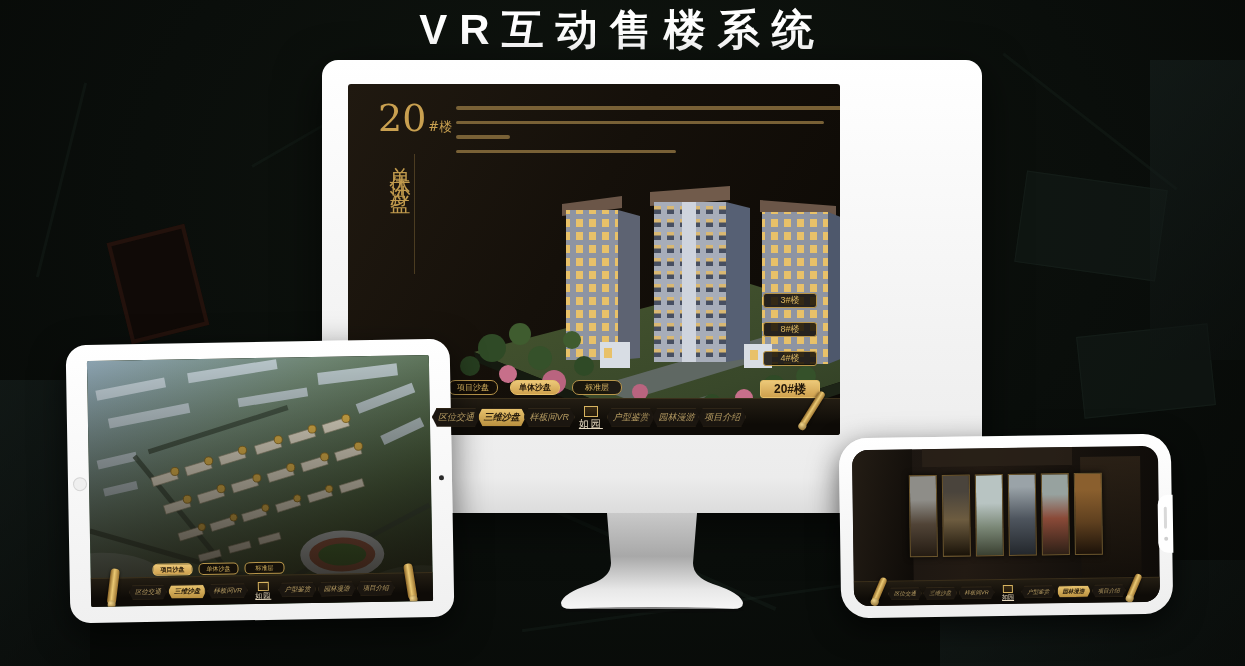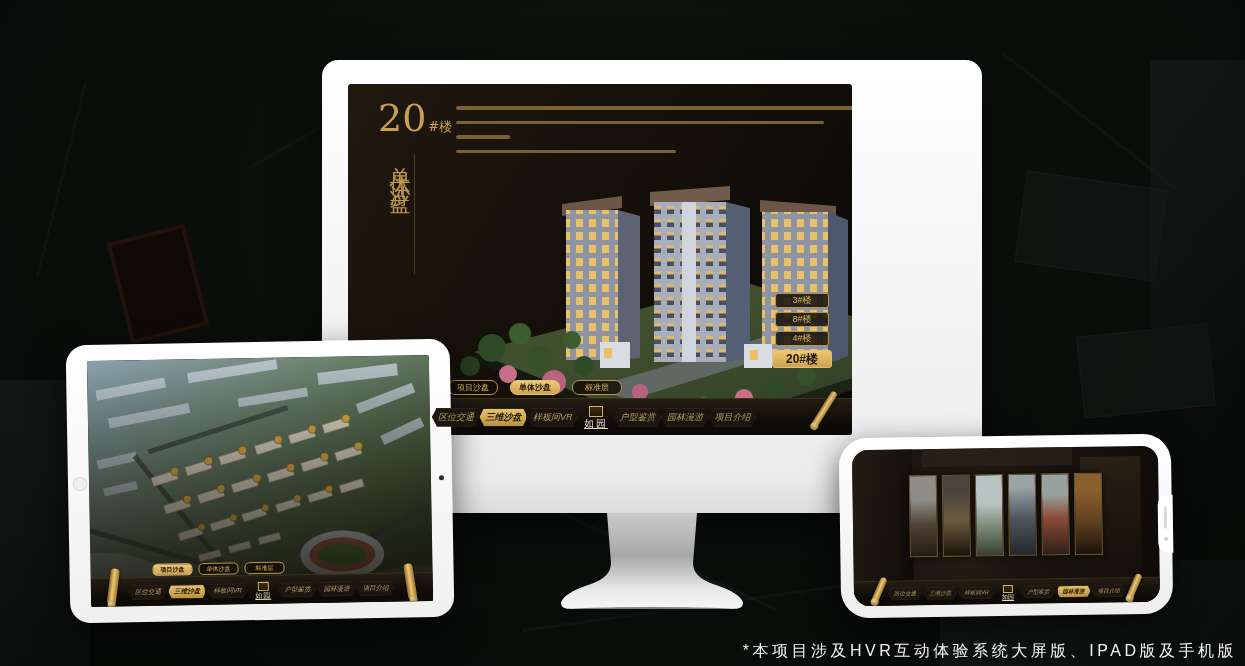--- a/index.html
+++ b/index.html
@@ -33,30 +33,30 @@
   .logo .logo-text{color:#e9dcc2;text-decoration:underline;}
   .scroll-icon{position:absolute;background:linear-gradient(90deg,#8a6426,#eac873 45%,#9c7430);
     border-radius:4px;box-shadow:0 1px 3px rgba(0,0,0,.8);}
   .scroll-icon::after{content:'';position:absolute;left:50%;bottom:-4px;transform:translateX(-50%);
     width:8px;height:8px;border-radius:50%;background:radial-gradient(circle at 35% 35%,#f0d48a,#7a5a22);}
   
   .monitor-body{position:absolute;left:322px;top:60px;width:660px;height:453px;background:
     linear-gradient(#ffffff,#ececec 92%,#dcdcdc);border-radius:16px;
     box-shadow:0 14px 45px rgba(0,0,0,.65);}
   .monitor-screen{position:absolute;left:26px;top:24px;width:492px;height:351px;border-radius:3px;
-    background:linear-gradient(120deg,#201910 0%,#15100a 45%,#0c0905 100%);overflow:hidden;padding-left:12px;}
+    background:linear-gradient(120deg,#201910 0%,#15100a 45%,#0c0905 100%);overflow:hidden;}
   .m-title{position:absolute;left:30px;top:12px;font-family:"DejaVu Serif",serif;color:#c9a050;}
   .m-title .num{font-size:38px;}
   .m-title .suffix{font-size:13px;margin-left:2px;}
   .m-vert{position:absolute;left:38px;top:66px;writing-mode:vertical-rl;color:#c09a4d;
     font-family:"DejaVu Serif",serif;font-size:21px;letter-spacing:9px;}
   .m-vert-line{position:absolute;left:66px;top:70px;width:1px;height:120px;background:#6d572e;opacity:.6;}
   .m-desc{position:absolute;left:108px;top:22px;}
   .m-desc div{height:3.5px;background:#8a6f3e;margin-bottom:11px;border-radius:2px;filter:blur(.4px);opacity:.85;}
-  .floor-btns{position:absolute;right:20px;top:209px;display:flex;flex-direction:column;align-items:center;gap:4px;}
+  .floor-btns{position:absolute;right:20px;top:209px;display:flex;flex-direction:column;align-items:center;gap:14px;}
   .floor-btn{width:52px;height:13px;font-size:9px;line-height:13px;border-radius:3px;}
   .floor-btn.sel{width:58px;height:16px;line-height:16px;font-size:12px;}
   .m-subtabs{position:absolute;left:100px;bottom:40px;display:flex;gap:12px;}
   .m-subtab{width:48px;height:13px;font-size:8px;line-height:13px;border-radius:7px;}
   .m-nav{height:36px;font-size:9px;padding:0 60px 0 90px;justify-content:space-between;}
   .m-nav .logo .seal{width:12px;height:9px;margin-bottom:2px;}
   .m-nav .logo .logo-text{font-size:10px;letter-spacing:2px;}
   .m-scroll{right:24px;bottom:6px;width:7px;height:40px;transform:rotate(32deg);}
   .monitor-chin{position:absolute;left:0;bottom:0;width:100%;height:70px;}
   .monitor-stand{position:absolute;left:537px;top:513px;}
@@ -109,20 +109,21 @@
     <div class="bg-road" style="left:240px;top:120px;width:180px;height:3px;transform:rotate(-30deg);"></div>
     <div class="bg-road" style="left:60px;top:80px;width:3px;height:200px;transform:rotate(14deg);"></div>
     <div class="bg-block" style="left:1020px;top:180px;width:140px;height:90px;transform:rotate(8deg);"></div>
     <div class="bg-block" style="left:1080px;top:330px;width:130px;height:80px;transform:rotate(-6deg);"></div>
     <div class="bg-photo" style="left:1150px;top:60px;width:95px;height:300px;"></div>
     <div class="bg-photo" style="left:0;top:380px;width:90px;height:286px;"></div>
     <div class="bg-photo" style="left:940px;top:560px;width:305px;height:106px;"></div>
     <div class="bg-sign"></div>
   </div>
 
+  <h1 class="page-title">VR互动售楼系统</h1>
 
   <div class="monitor-body">
     <div class="monitor-screen">
 
       <div class="m-title">
         <span class="num">20</span><span class="suffix">#楼</span>
       </div>
       <div class="m-vert-line"></div>
       <div class="m-vert">单体沙盘</div>
 
@@ -391,14 +392,13 @@
       </div>
       <div class="scroll-icon p-scroll-l"></div>
       <div class="scroll-icon p-scroll-r"></div>
     </div>
     <div class="phone-notch">
       <div class="slit"></div>
       <div class="cam"></div>
     </div>
   </div>
 
-  <div class="footer-note">*本项目涉及HVR互动体验系统大屏版、IPAD版及手机版</div>
 </div>
 
 </body></html>

